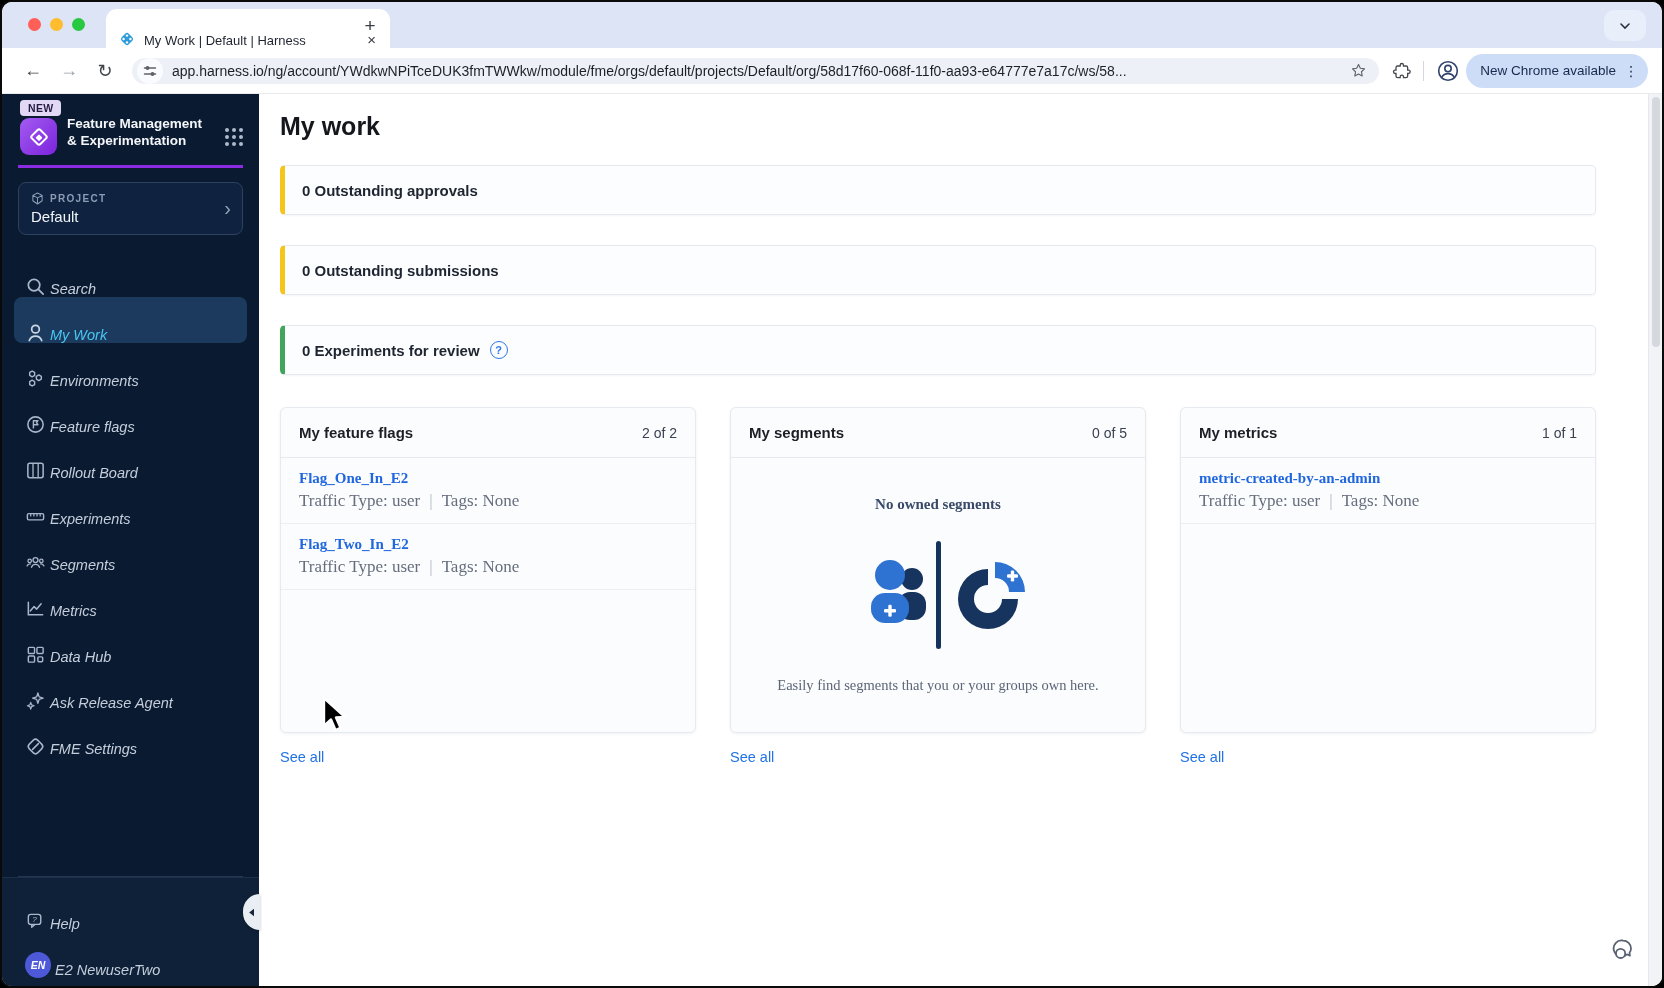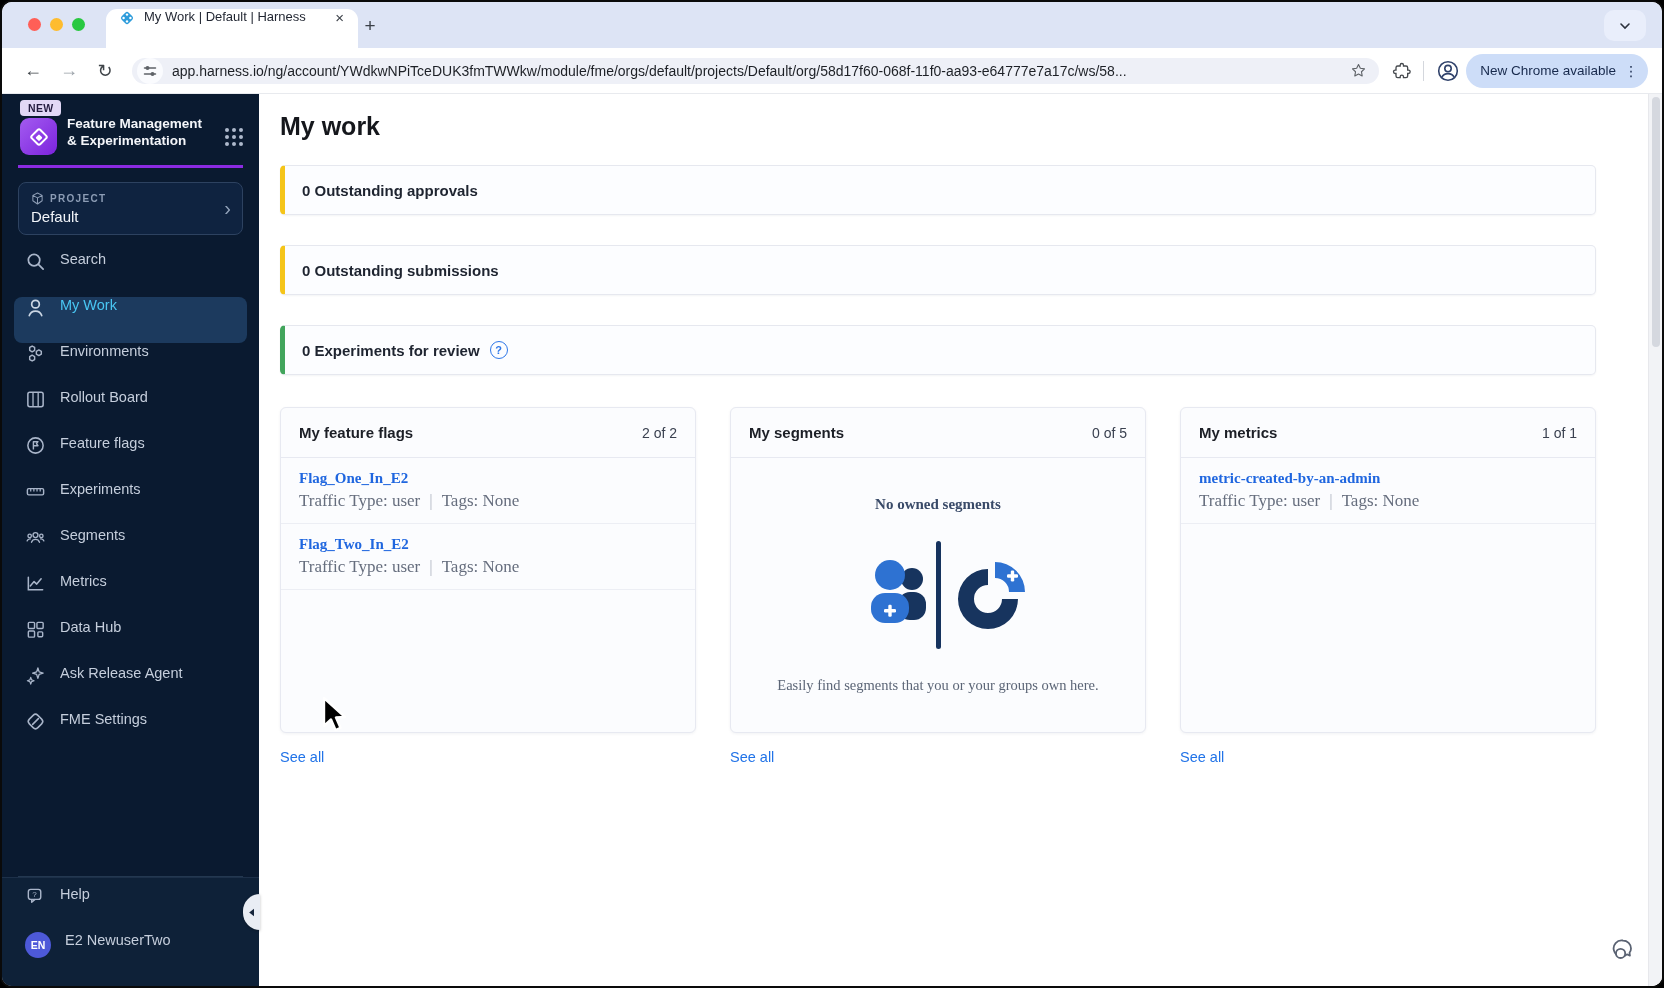--- a/index.html
+++ b/index.html
@@ -5,22 +5,22 @@
   * { box-sizing: border-box; margin: 0; padding: 0; }
   html,body { background:#000; }
   body { font-family:"Liberation Sans", sans-serif; }
   .window { position:relative; width:1664px; height:988px; background:#fff;
     border-radius:12px; overflow:hidden; border:2px solid #0a0a0a; }
 
   
   .tabstrip { position:relative; height:46px; background:#dde4f5; }
   .traffic { position:absolute; left:26px; top:16px; display:flex; gap:9px; }
   .traffic span { width:13px; height:13px; border-radius:50%; display:block; }
-  .tab { position:absolute; left:104px; top:7px; width:252px; height:39px; background:#fff;
-    border-radius:11px 11px 0 0; display:flex; align-items:flex-start; padding:0 10px 0 12px; gap:8px; }
+  .tab { position:absolute; left:104px; top:7px; width:284px; height:39px; background:#fff;
+    border-radius:11px 11px 0 0; display:flex; align-items:flex-end; padding:0 10px 0 12px; gap:8px; }
   .tab-title { flex:1; font-size:13px; color:#1f2430; white-space:nowrap; overflow:hidden; }
   .tab-close { font-size:15px; color:#3c4149; padding:0 4px; cursor:default; }
   .newtab { position:absolute; left:356px; top:12px; width:24px; height:24px; display:flex;
     align-items:center; justify-content:center; font-size:19px; color:#3a3f47; }
   .strip-chevron { position:absolute; right:16px; top:8px; width:42px; height:31px; background:#e9eefb;
     border-radius:10px; display:flex; align-items:center; justify-content:center; color:#2b313c; font-size:12px; }
 
   .toolbar { position:relative; height:46px; background:#fff; display:flex; align-items:center;
     padding:0 14px 0 16px; gap:6px; border-bottom:1px solid #e8eaee; }
   .nav-btn { width:30px; height:30px; display:flex; align-items:center; justify-content:center;
@@ -57,21 +57,21 @@
   .project-card { margin:14px 16px 0; background:#0f2340; border:1px solid #2d4260; border-radius:8px;
     padding:9px 30px 9px 12px; position:relative; }
   .proj-label-row { display:flex; align-items:center; gap:6px; }
   .proj-label { font-size:10px; letter-spacing:1.3px; color:#8c9cb4; font-weight:bold; }
   .proj-name { font-size:15px; color:#f2f5f9; margin-top:3px; }
   .proj-chevron { position:absolute; right:11px; top:50%; transform:translateY(-54%);
     font-size:20px; color:#93a3ba; }
 
   .sb-nav { margin-top:16px; }
   .nav-item { height:46px; margin:0 12px; padding:0 11px; border-radius:8px; display:flex;
-    align-items:flex-start; gap:14px; font-size:14.5px; color:#c5cedc; cursor:default; }
+    align-items:flex-end; gap:4px; font-size:14.5px; color:#c5cedc; cursor:default;font-style:italic; }
   .nav-item svg { color:#a9b5c9; flex:none; }
   .nav-item.selected { background:#1c3a5e; color:#49c6f3; }
   .nav-item.selected svg { color:#cbd6e4; }
 
   .sb-bottom { margin-top:auto; }
   .sb-divider { height:1px; background:#233850; margin:0 16px; }
   .settings-wrap { padding:10px 0 12px; }
   .sb-footer { background:#0e2138; border-top:1px solid #1d3049; padding:8px 0 10px; }
   .user-avatar { width:26px; height:26px; border-radius:50%; background:#4d59d8; color:#fff;
     font-size:10.5px; font-weight:bold; display:flex; align-items:center; justify-content:center; flex:none; }
@@ -238,32 +238,32 @@
             <g fill="none" stroke="currentColor" stroke-width="1.5" stroke-linejoin="round">
               <path d="M7.5 3.2l2.6 1.5v3L7.5 9.2 4.9 7.7v-3z"></path>
               <path d="M14.5 7.2l2.6 1.5v3l-2.6 1.5-2.6-1.5v-3z"></path>
               <path d="M7.5 12.8l2.6 1.5v3l-2.6 1.5-2.6-1.5v-3z"></path>
             </g>
           </svg>
           <span>Environments</span>
         </div>
         <div class="nav-item">
           <svg width="21" height="21" viewBox="0 0 22 22">
+            <circle cx="11" cy="11" r="8" fill="none" stroke="currentColor" stroke-width="1.6"></circle>
+            <path d="M8.8 15.2V7h4.8l-1.6 2.1 1.6 2.1H8.8" fill="none" stroke="currentColor" stroke-width="1.5" stroke-linejoin="round"></path>
+          </svg>
+          <span>Feature flags</span>
+        </div>
+        <div class="nav-item">
+          <svg width="21" height="21" viewBox="0 0 22 22">
             <rect x="3" y="3.5" width="16" height="15" rx="2" fill="none" stroke="currentColor" stroke-width="1.6"></rect>
             <line x1="8.4" y1="3.5" x2="8.4" y2="18.5" stroke="currentColor" stroke-width="1.4"></line>
             <line x1="13.8" y1="3.5" x2="13.8" y2="18.5" stroke="currentColor" stroke-width="1.4"></line>
           </svg>
           <span>Rollout Board</span>
-        </div>
-        <div class="nav-item">
-          <svg width="21" height="21" viewBox="0 0 22 22">
-            <circle cx="11" cy="11" r="8" fill="none" stroke="currentColor" stroke-width="1.6"></circle>
-            <path d="M8.8 15.2V7h4.8l-1.6 2.1 1.6 2.1H8.8" fill="none" stroke="currentColor" stroke-width="1.5" stroke-linejoin="round"></path>
-          </svg>
-          <span>Feature flags</span>
         </div>
         <div class="nav-item">
           <svg width="21" height="21" viewBox="0 0 22 22">
             <rect x="2.5" y="8" width="17" height="6.5" rx="1.4" fill="none" stroke="currentColor" stroke-width="1.5"></rect>
             <g stroke="currentColor" stroke-width="1.3">
               <line x1="6" y1="8" x2="6" y2="11"></line>
                 <line x1="9.3" y1="8" x2="9.3" y2="11"></line>
               <line x1="12.6" y1="8" x2="12.6" y2="11"></line>
                 <line x1="15.9" y1="8" x2="15.9" y2="11"></line>
             </g>

